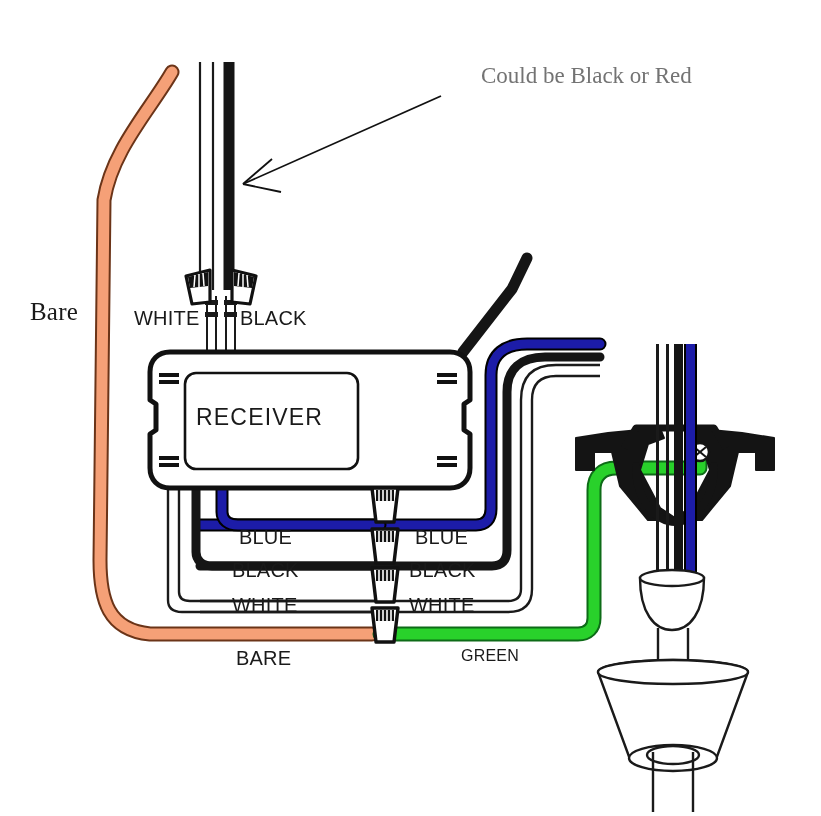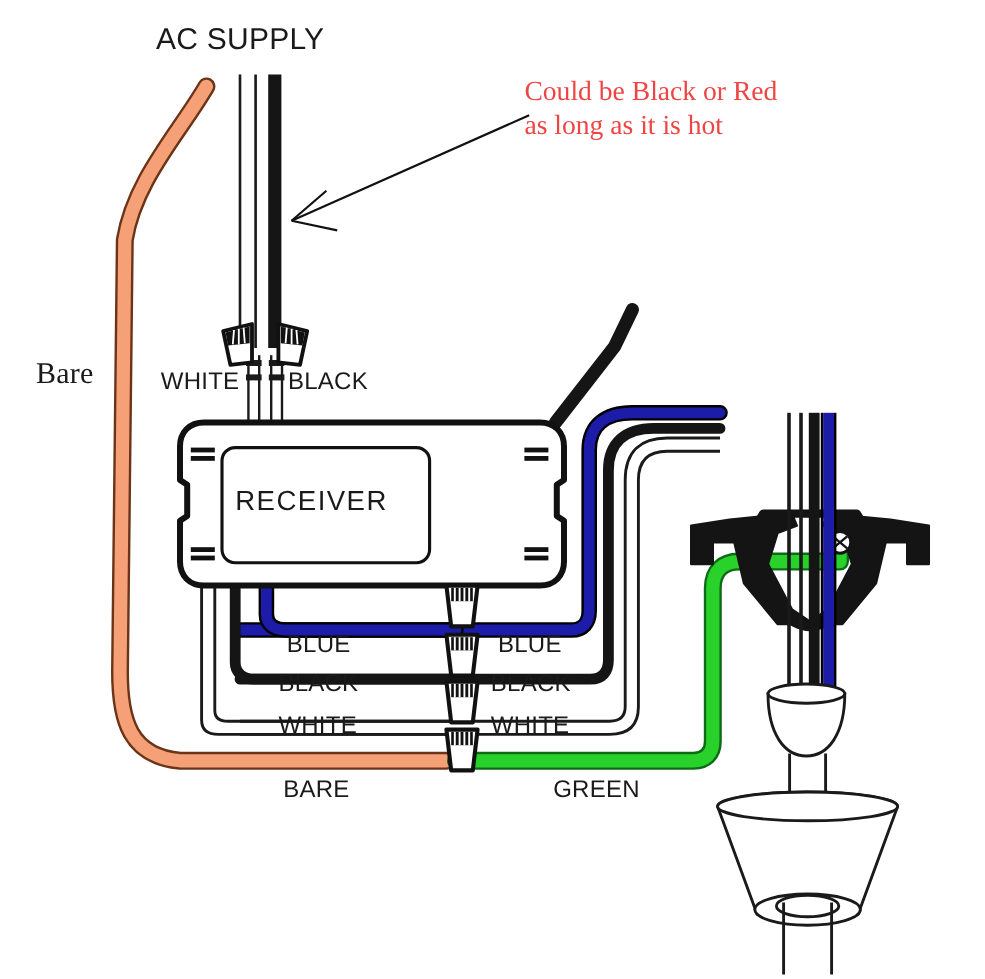--- a/index.html
+++ b/index.html
@@ -26,38 +26,39 @@
     position: absolute;
     font-family: "Liberation Sans", sans-serif;
     color: #1a1a1a;
     white-space: nowrap;
     line-height: 1.05;
     letter-spacing: 0.2px;
   }
   .lbl-serif {
     position: absolute;
     font-family: "Liberation Serif", serif;
-    color: #ef4444;
+    color: #737373;
     white-space: nowrap;
     line-height: 1.25;
+    margin-left: 44px;
   }
   #ac-supply-label { left: 130px; top: 20px; font-size: 25px; }
   #note-text { left: 437px; top: 62px; font-size: 23px; }
   #bare-left-label { left: 30px; top: 299px; font-size: 25px; font-family: "Liberation Serif", serif; }
   #white-top-label { left: 134px; top: 308px; font-size: 20px; }
   #black-top-label { left: 240px; top: 308px; font-size: 20px; }
   #receiver-label { left: 196px; top: 405px; font-size: 23px; letter-spacing: 1.2px; }
   #blue-left-label { left: 239px; top: 527px; font-size: 20px; }
   #blue-right-label { left: 415px; top: 527px; font-size: 20px; }
   #black-left-label { left: 232px; top: 560px; font-size: 20px; }
   #black-right-label { left: 409px; top: 560px; font-size: 20px; }
   #white-left-label { left: 232px; top: 595px; font-size: 20px; }
   #white-right-label { left: 409px; top: 595px; font-size: 20px; }
   #bare-bottom-label { left: 236px; top: 648px; font-size: 20px; }
-  #green-bottom-label { left: 461px; top: 648px; font-size: 20px; }
+  #green-bottom-label { left: 461px; top: 648px; font-size: 16px; }
 </style>
 </head>
 <body>
 
 <div id="canvas">
 
   <svg id="diagram" viewBox="0 0 821 816">
     <defs>
 
       <g id="wirenut">
@@ -242,25 +243,23 @@
 
       <ellipse cx="673" cy="758" rx="44" ry="13" fill="#ffffff" stroke="#1a1a1a" stroke-width="2.4"></ellipse>
       <ellipse cx="673" cy="755" rx="26" ry="9" fill="#ffffff" stroke="#1a1a1a" stroke-width="2.4"></ellipse>
 
       <line x1="653" y1="752" x2="653" y2="812" stroke="#1a1a1a" stroke-width="2.4"></line>
       <line x1="693" y1="752" x2="693" y2="812" stroke="#1a1a1a" stroke-width="2.4"></line>
     </g>
 
   </svg>
 
-  <div class="lbl" id="ac-supply-label">AC SUPPLY</div>
 
   <div class="lbl-serif" id="note-text">
     <div>Could be Black or Red</div>
-    <div>as long as it is hot</div>
   </div>
 
   <div class="lbl" id="bare-left-label">Bare</div>
 
   <div class="lbl" id="white-top-label">WHITE</div>
   <div class="lbl" id="black-top-label">BLACK</div>
 
   <div class="lbl" id="receiver-label">RECEIVER</div>
 
   <div class="lbl" id="blue-left-label">BLUE</div>

